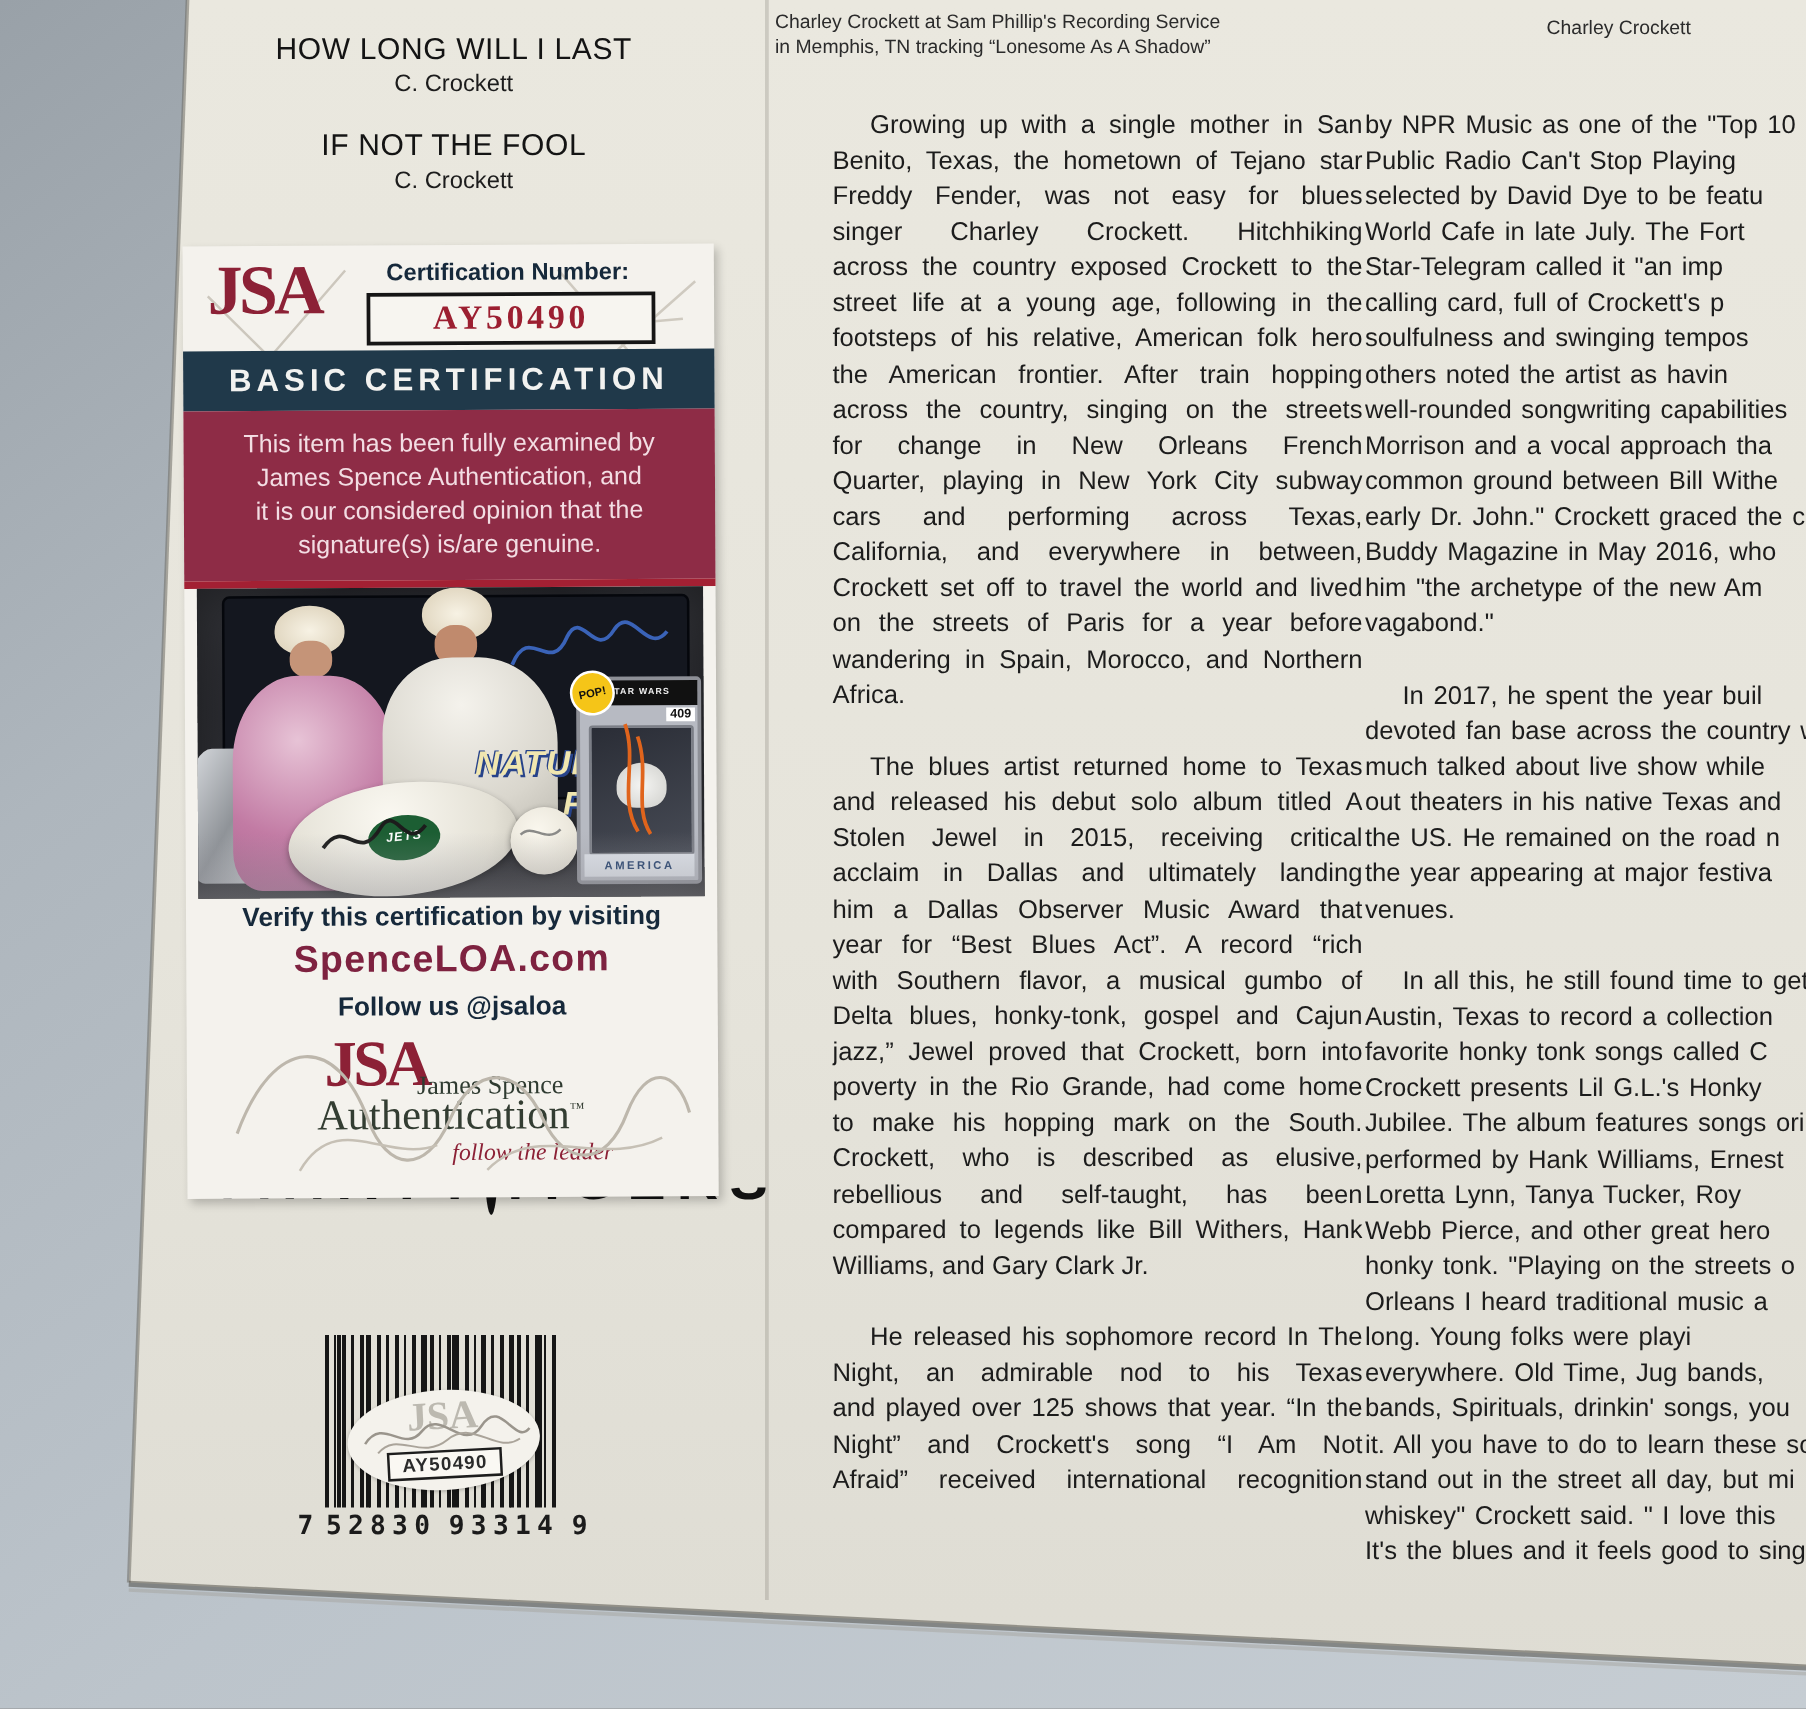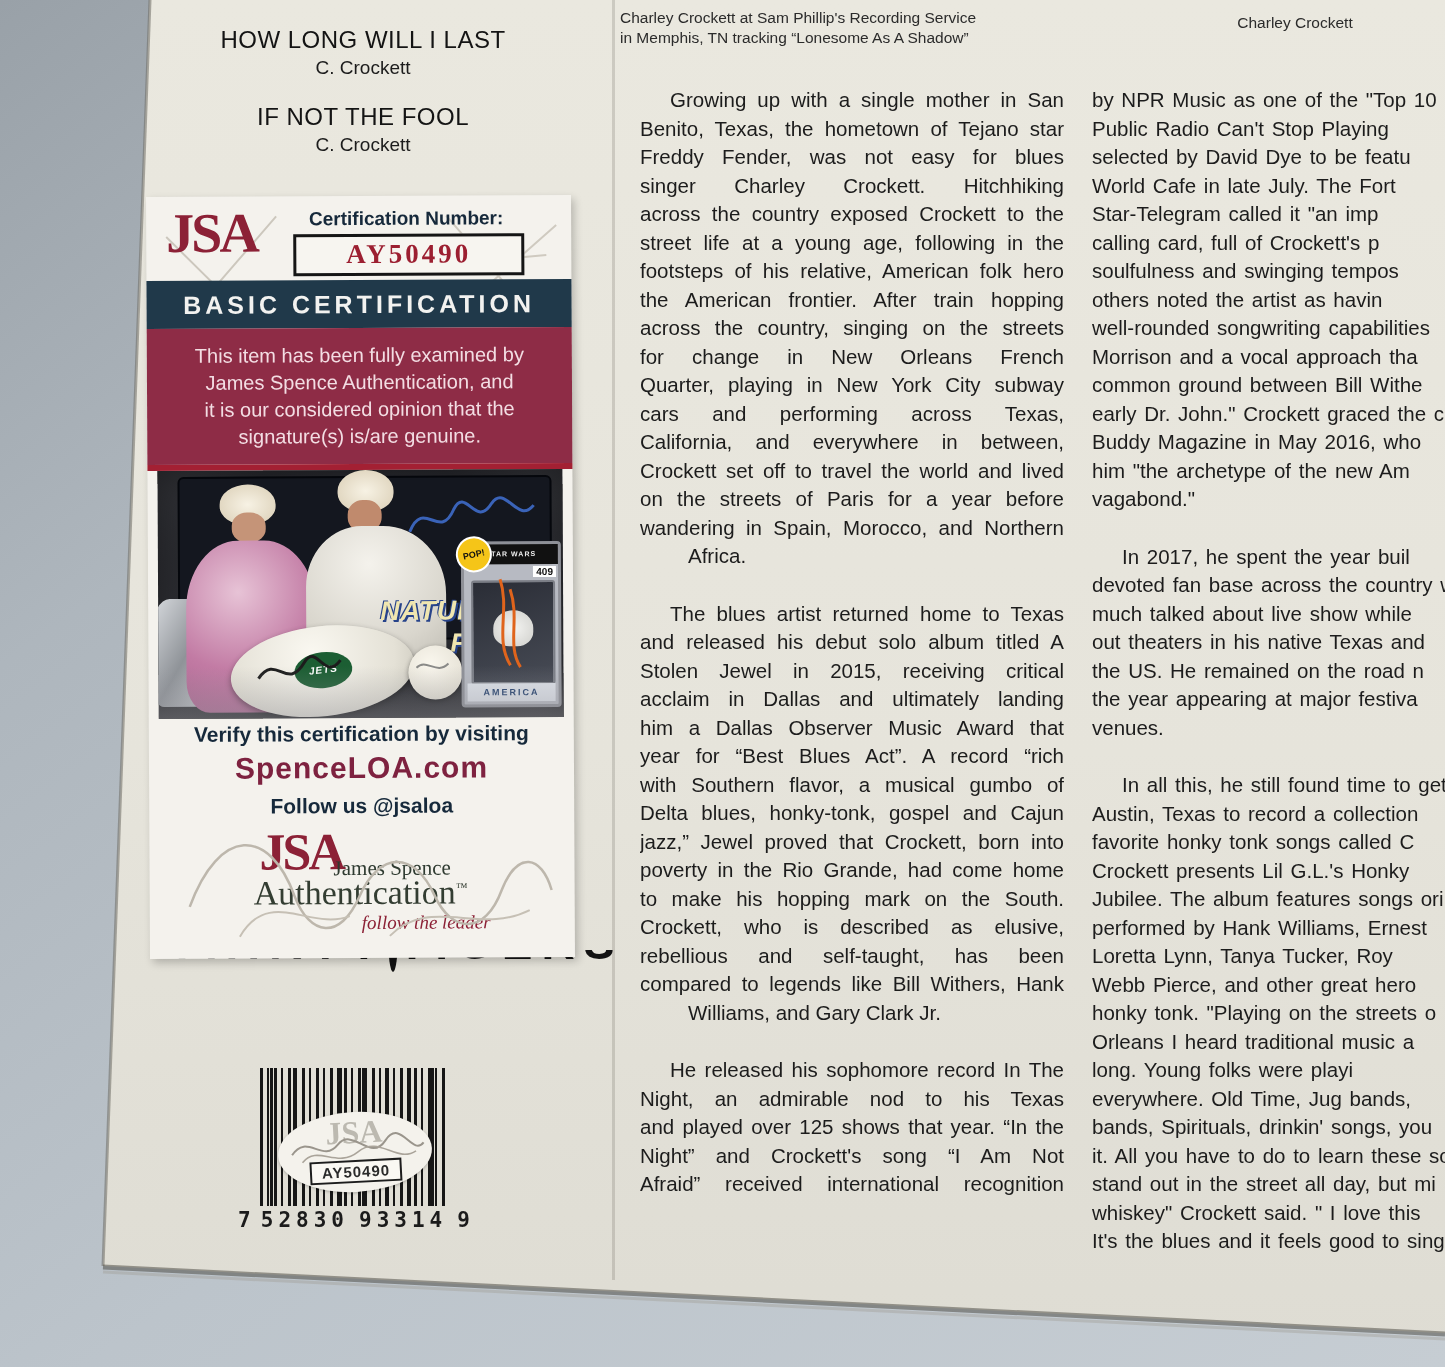--- a/index.html
+++ b/index.html
@@ -18,26 +18,26 @@
   .track{margin-bottom:24px;}
   .track-title{font-size:24px;font-weight:normal;letter-spacing:.5px;color:#141414;}
   .track-credit{font-size:19px;color:#1c1c1c;margin-top:3px;}
   
   .caption-center{position:absolute;left:620px;top:8px;width:450px;
                   font-size:15.5px;line-height:20px;color:#2b2b2b;z-index:2;}
   .caption-right{position:absolute;left:1180px;top:14px;width:230px;text-align:center;
                  font-size:15.5px;color:#2b2b2b;z-index:2;}
   
   .col{position:absolute;top:86px;z-index:2;font-size:20.5px;color:#1c1c1c;}
-  .col-center{left:640px;width:424px;}
+  .col-center{left:666px;width:424px;}
   .col-right{left:1092px;width:360px;}
   .para{margin-bottom:29px;}
   .line{height:28.5px;line-height:28.5px;overflow:hidden;
         text-align:justify;text-align-last:justify;}
-  .line.lastleft{text-align-last:left;margin-left:48px;}
+  .line.lastleft{text-align-last:left;}
   .line.indent{padding-left:30px;}
   .line.frag{text-align:left;text-align-last:left;white-space:nowrap;word-spacing:2px;overflow:visible;}
   
   .tigers{position:absolute;left:168px;top:950px;width:447px;height:38px;overflow:hidden;z-index:2;}
   .tigers-inner{position:absolute;top:-34px;left:0;width:100%;display:flex;align-items:flex-start;justify-content:space-between;}
   .tigers-word{font-size:46px;font-weight:800;letter-spacing:9px;color:#121212;}
   .tigers-ring{display:block;width:62px;height:62px;border:5px solid #121212;border-radius:50%;margin-top:-16px;}
   
   .barcode{position:absolute;left:260px;top:1068px;width:188px;height:168px;z-index:2;}
   .bars{position:absolute;left:0;top:0;width:188px;height:138px;

